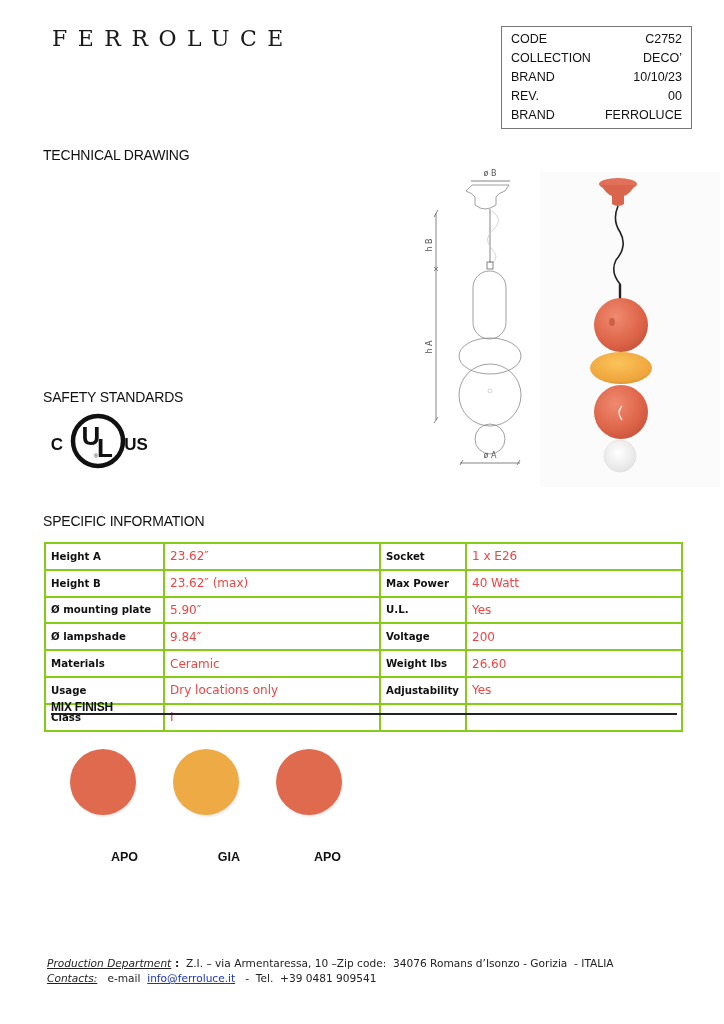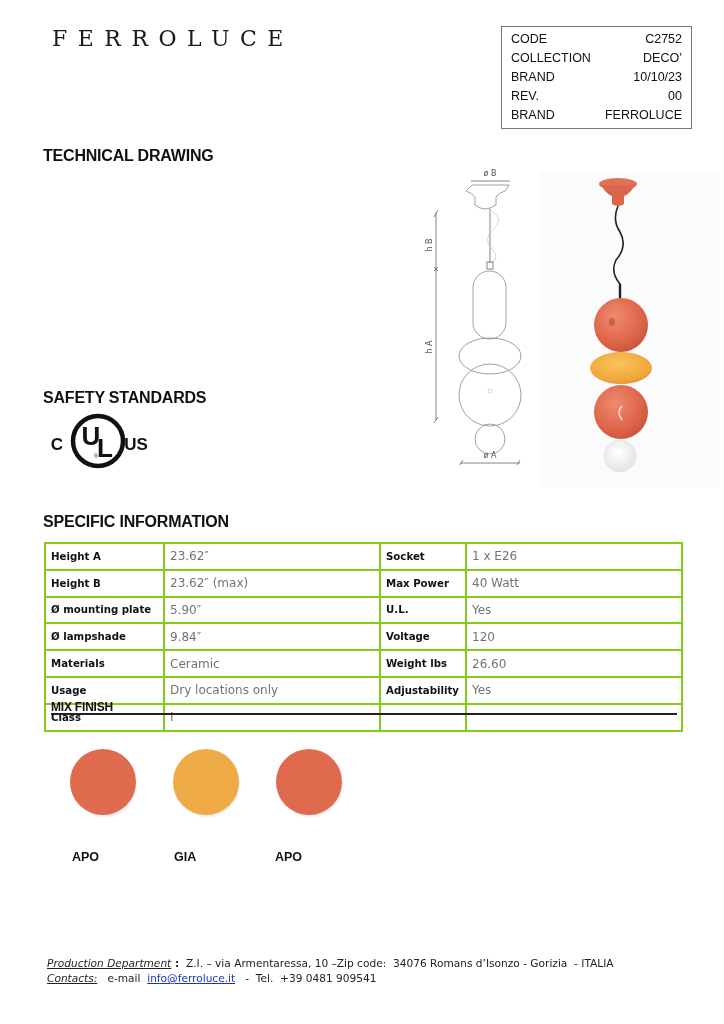--- a/index.html
+++ b/index.html
@@ -1,30 +1,30 @@
 <!DOCTYPE html>
 <html><head>
 <meta charset="utf-8">
 <style>
   html, body { margin: 0; padding: 0; background: #ffffff; }
   body { width: 724px; height: 1024px; position: relative; overflow: hidden; font-family: "Liberation Sans", sans-serif; color: #111; }
   .abs { position: absolute; }
   .logo { left: 52px; top: 26px; font-family: "DejaVu Serif", serif; font-size: 22px; letter-spacing: 10.5px; color: #1a1a1a; font-weight: normal; }
   .infobox { left: 501px; top: 26px; width: 191px; height: 103px; border: 1px solid #777; box-sizing: border-box; padding: 3px 9px 0 9px; }
   .infobox .row { display: flex; justify-content: space-between; font-size: 12.5px; line-height: 19px; color: #111; }
-  .section-title { font-size: 16px; font-weight: bold; color: #111; letter-spacing: -0.2px; }
+  .section-title { font-size: 14px; font-weight: normal; color: #111; letter-spacing: -0.2px; }
   .ul-logo { left: 50px; top: 410px; width: 100px; height: 62px; }
   table.spec { position: absolute; left: 44px; top: 542px; width: 637px; border-collapse: collapse; table-layout: fixed; }
   table.spec td { border: 2px solid #84cc16; height: 16.8px; padding: 4px 5px; font-size: 12px; white-space: nowrap; overflow: hidden; }
   table.spec td.lbl { font-family: "DejaVu Sans", sans-serif; font-weight: bold; font-size: 10.2px; }
-  table.spec td.val { font-family: "DejaVu Sans", sans-serif; font-size: 12px; color: #737373; }
+  table.spec td.val { font-family: "DejaVu Sans", sans-serif; font-size: 12px; color: #ef4444; }
   .mix-title { left: 51px; top: 700px; font-size: 12px; font-weight: bold; }
   .mix-line { left: 51px; top: 713px; width: 626px; height: 2px; background: #222; }
   .swatch { width: 66px; height: 66px; border-radius: 50%; box-shadow: 1px 2px 2px rgba(0,0,0,0.08); }
-  .swatch-label { font-size: 12.5px; font-weight: bold; text-align: left; width: 66px; }
+  .swatch-label { font-size: 12.5px; font-weight: bold; text-align: right; width: 66px; }
   .footer { left: 47px; top: 956px; font-family: "DejaVu Sans", sans-serif; font-size: 10.6px; color: #222; line-height: 15px; }
   .footer .company { font-weight: bold; }
   .footer .ulit { font-style: italic; text-decoration: underline; }
   .footer a { color: #1a33cc; text-decoration: underline; margin-top: 6px; }
   .drawing { left: 420px; top: 165px; width: 130px; height: 300px; }
   .photo { left: 540px; top: 172px; width: 180px; height: 315px; background: #fbfbfb; }
 </style>
 </head>
 <body>
 
@@ -160,21 +160,21 @@
     <tr>
       <td class="lbl">Ø  mounting plate</td>
         <td class="val">5.90″</td>
       <td class="lbl">U.L.</td>
         <td class="val">Yes</td>
     </tr>
     <tr>
       <td class="lbl">Ø lampshade</td>
         <td class="val">9.84″</td>
       <td class="lbl">Voltage</td>
-        <td class="val">120</td>
+        <td class="val">200</td>
     </tr>
     <tr>
       <td class="lbl">Materials</td>
         <td class="val">Ceramic</td>
       <td class="lbl">Weight lbs</td>
         <td class="val">26.60</td>
     </tr>
     <tr>
       <td class="lbl">Usage</td>
         <td class="val">Dry locations only</td>

